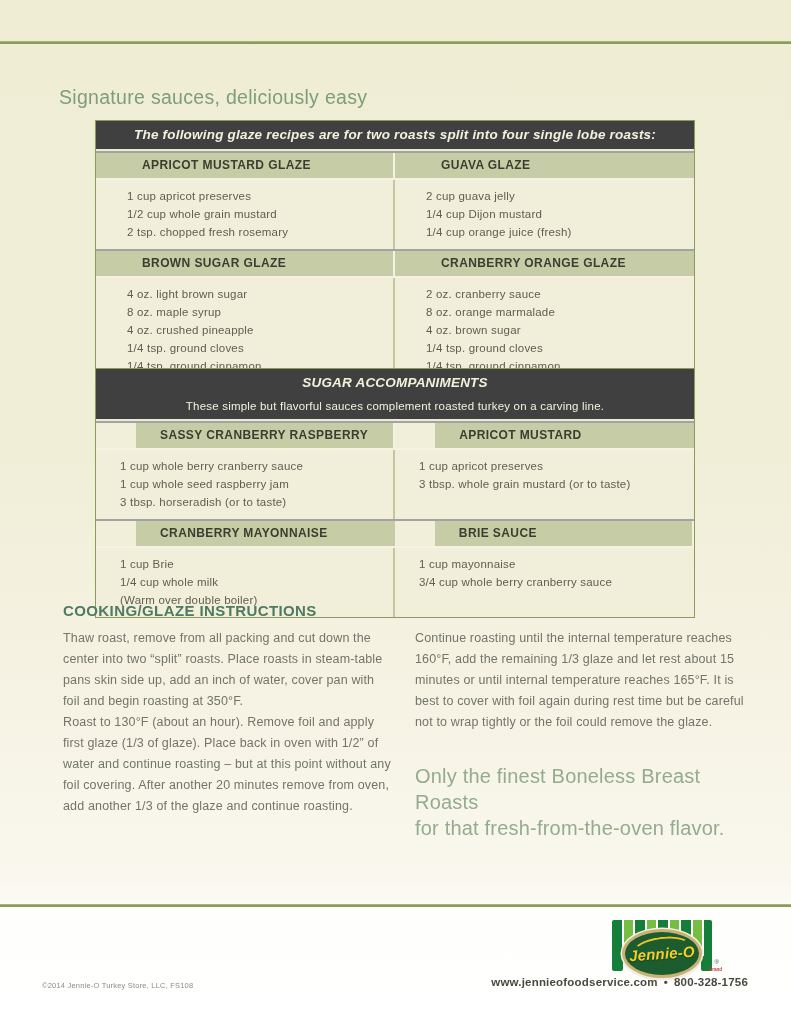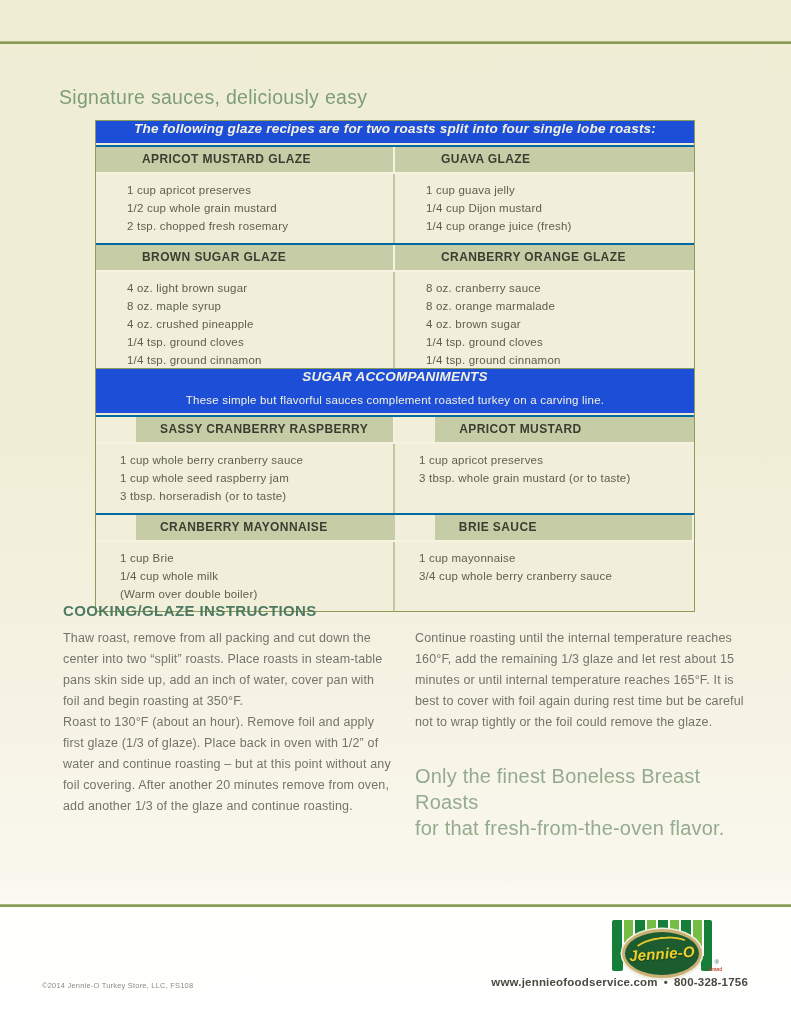--- a/index.html
+++ b/index.html
@@ -11,27 +11,27 @@
   .rule { position:absolute; left:0; right:0; height:3px; background:#8b9b58; border-top:1px solid #a9b578; }
   .rule.top { top:41px; }
   .rule.bottom { top:904px; }
 
   .page-title { position:absolute; left:59px; top:86px; font-size:19.5px; letter-spacing:.3px; color:#7e9d78; font-weight:400; }
 
   
   .rtable { position:absolute; left:95px; width:600px; border:1.5px solid #8b9b58; background:#f1eeda; }
   .rtable.glaze { top:120px; }
   .rtable.accomp { top:368px; }
-  .t-header { background:#1d4ed8; color:#f3f1dd; text-align:center; padding:0 4px 7px; border-bottom:2px solid #eeebd3; }
+  .t-header { background:#404040; color:#f3f1dd; text-align:center; padding:6px 4px 7px; border-bottom:2px solid #eeebd3; }
   .t-header .hline1 { font-style:italic; font-weight:bold; font-size:13.5px; letter-spacing:.2px; }
   .t-header .hline2 { font-weight:normal; font-size:11.5px; margin-top:10px; letter-spacing:.2px; }
   .band { display:flex; }
   .cell { width:50%; }
   .subhead-band .cell { background:#c6cda6; font-weight:bold; font-size:12px; letter-spacing:.4px; color:#3c3d31; padding:5px 6px 6px 46px; }
-  .subhead-band { border-top:2px solid #0369a1; border-bottom:2px solid #f5f2e0; }
+  .subhead-band { border-top:2px solid #a3a3a3; border-bottom:2px solid #f5f2e0; }
   .subhead-band .cell.left { border-right:2px solid #f5f2e0; }
   .content-band .cell { padding:7px 6px 8px 31px; }
   .content-band .cell.left { border-right:2px solid #c3c8a0; }
   .rtable.accomp .subhead-band .cell { padding-left:24px;margin-left:40px; }
   .rtable.accomp .content-band .cell { padding-left:24px; }
   .ing { font-size:11.5px; line-height:18px; color:#5e5f50; letter-spacing:.2px; }
 
   
   .instructions { position:absolute; left:63px; top:602px; width:682px; }
   .instr-heading { font-size:15px; font-weight:bold; letter-spacing:.4px; color:#4f7a62; }
@@ -79,39 +79,39 @@
       <div class="cell left">APRICOT MUSTARD GLAZE</div>
       <div class="cell">GUAVA GLAZE</div>
     </div>
     <div class="band content-band">
       <div class="cell left">
         <div class="ing">1 cup apricot preserves</div>
         <div class="ing">1/2 cup whole grain mustard</div>
         <div class="ing">2 tsp. chopped fresh rosemary</div>
       </div>
       <div class="cell">
-        <div class="ing">1 cup guava jelly</div>
+        <div class="ing">2 cup guava jelly</div>
         <div class="ing">1/4 cup Dijon mustard</div>
         <div class="ing">1/4 cup orange juice (fresh)</div>
       </div>
     </div>
     <div class="band subhead-band">
       <div class="cell left">BROWN SUGAR GLAZE</div>
       <div class="cell">CRANBERRY ORANGE GLAZE</div>
     </div>
     <div class="band content-band">
       <div class="cell left">
         <div class="ing">4 oz. light brown sugar</div>
         <div class="ing">8 oz. maple syrup</div>
         <div class="ing">4 oz. crushed pineapple</div>
         <div class="ing">1/4 tsp. ground cloves</div>
         <div class="ing">1/4 tsp. ground cinnamon</div>
       </div>
       <div class="cell">
-        <div class="ing">8 oz. cranberry sauce</div>
+        <div class="ing">2 oz. cranberry sauce</div>
         <div class="ing">8 oz. orange marmalade</div>
         <div class="ing">4 oz. brown sugar</div>
         <div class="ing">1/4 tsp. ground cloves</div>
         <div class="ing">1/4 tsp. ground cinnamon</div>
       </div>
     </div>
   </div>
 
   <div class="rtable accomp">
     <div class="t-header">

